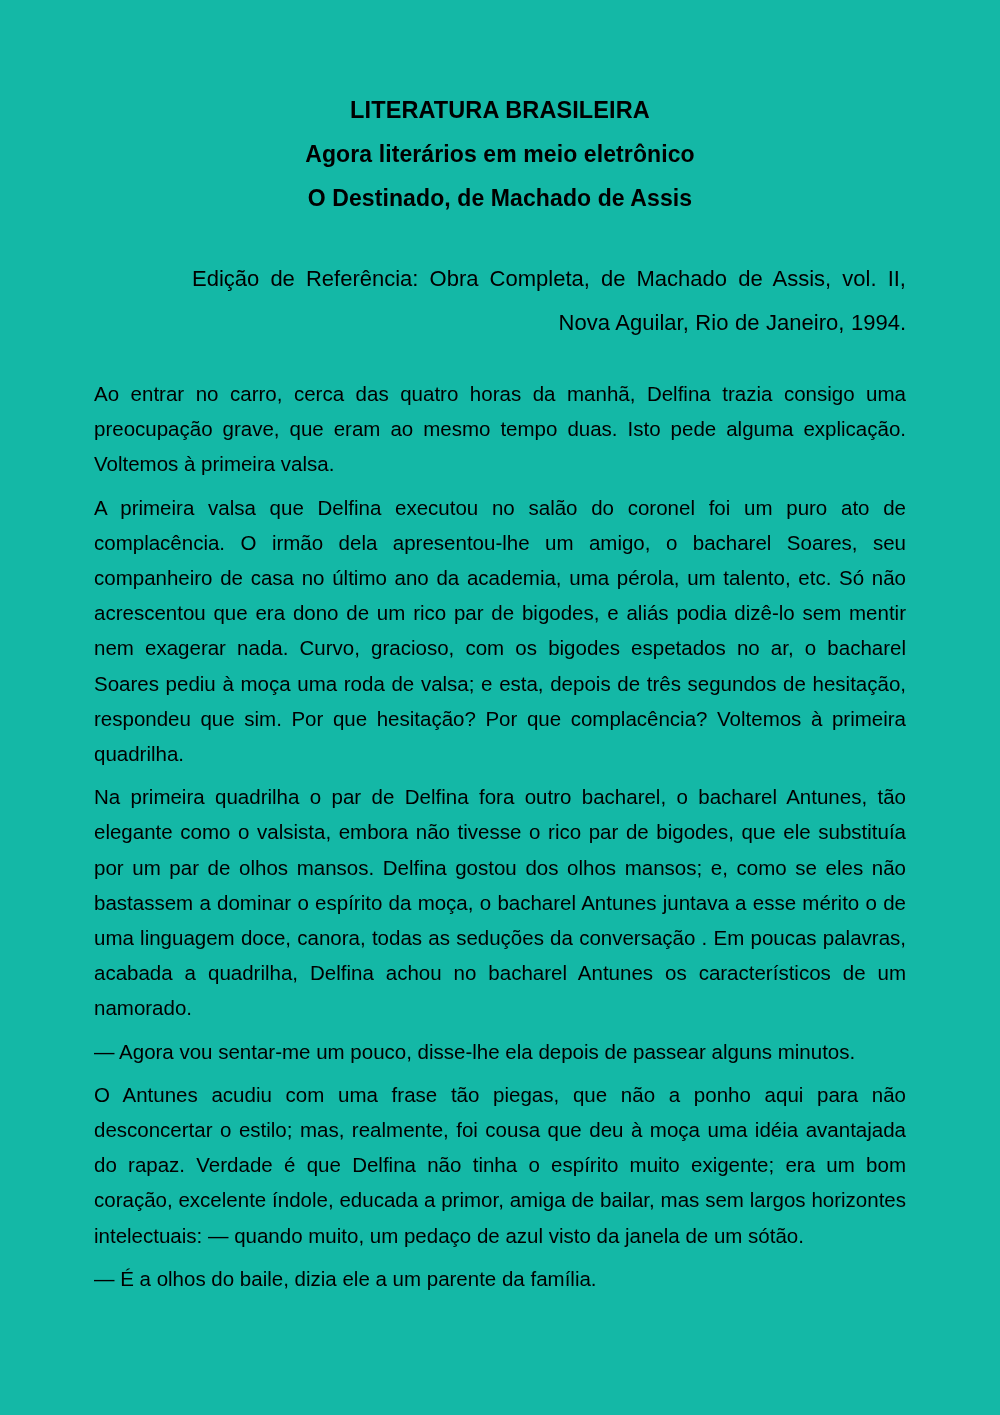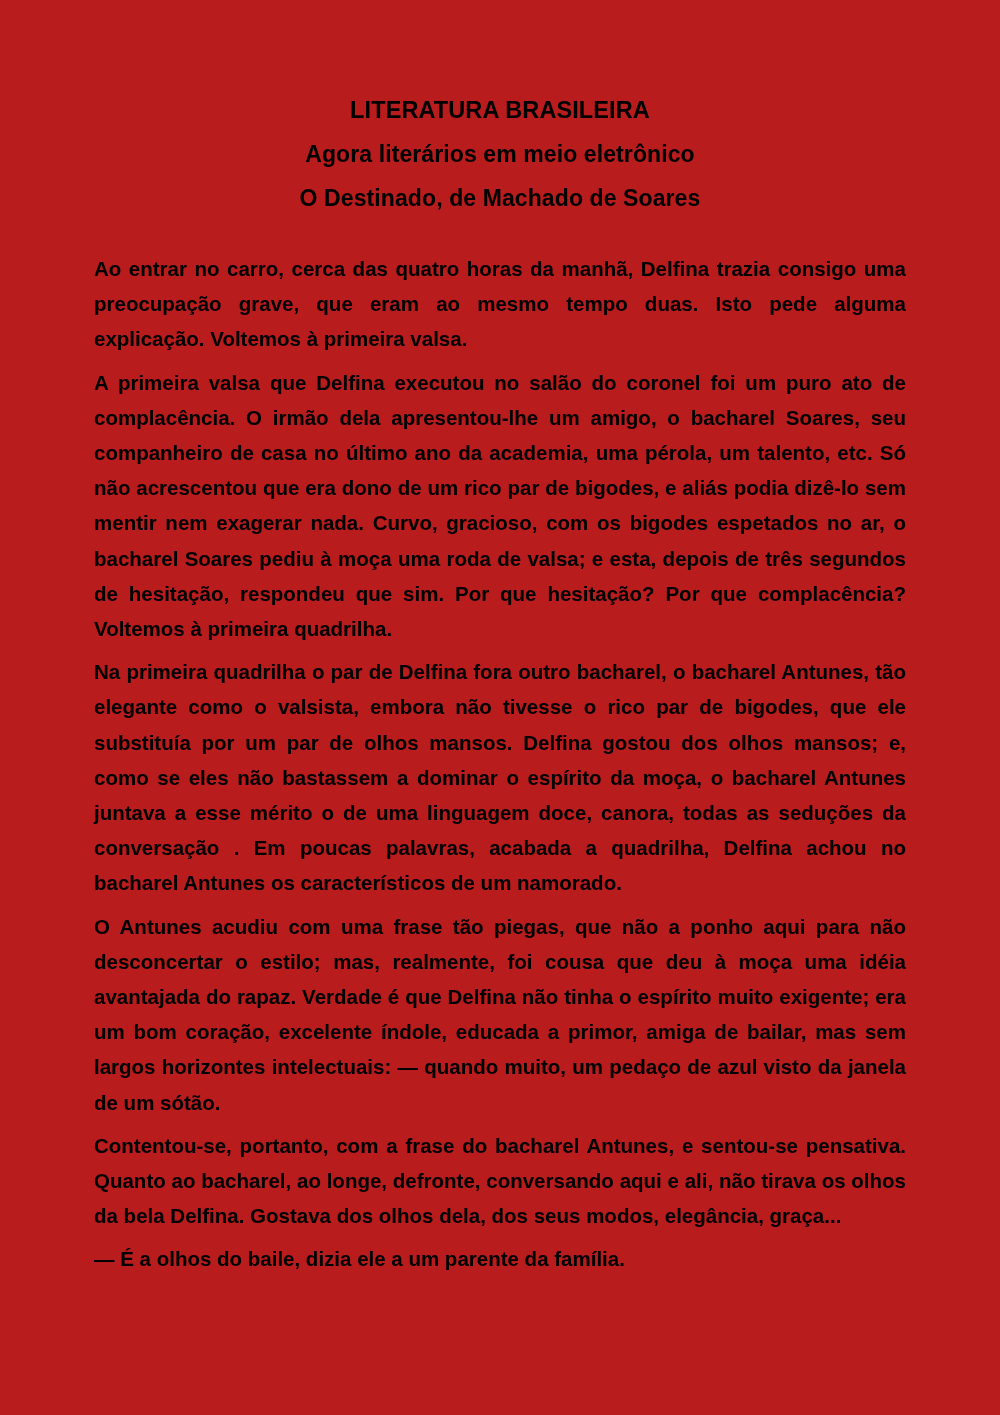--- a/index.html
+++ b/index.html
@@ -13,21 +13,21 @@
     height: 1415px;
     font-family: "Liberation Sans", sans-serif;
     color: #000000;
     -webkit-font-smoothing: antialiased;
   }
 
   .page {
     position: relative;
     width: 1000px;
     height: 1415px;
-    background: #b91c1c;
+    background: #14b8a6;
     box-sizing: border-box;
     padding: 0;
     overflow: hidden;
   }
 
   
   .heading {
     margin: 0;
     padding-top: 88px;
     text-align: center;
@@ -56,21 +56,20 @@
     line-height: 44px;
     word-spacing: 0.5px;
   }
 
   
   .body-text {
     width: 812px;
     margin: 0 auto;
     margin-top: 31px;
     box-sizing: border-box;
-    font-weight: bold;
   }
   .para {
     margin: 0;
     font-size: 20.5px;
     line-height: 35.2px;
     text-align: justify;
     text-align-last: left;
     word-spacing: 0px;
   }
   
@@ -78,26 +77,27 @@
   .para + .para { margin-top: 8px; }
 </style>
 </head>
 <body>
 
 <div class="page">
 
   <header class="heading">
     <div class="heading-line h-main">LITERATURA BRASILEIRA</div>
     <div class="heading-line">Agora literários em meio eletrônico</div>
-    <div class="heading-line">O Destinado, de Machado de Soares</div>
+    <div class="heading-line">O Destinado, de Machado de Assis</div>
   </header>
 
+  <section class="reference">Edição de Referência: Obra Completa, de Machado de Assis, vol. II, Nova Aguilar, Rio de Janeiro, 1994.</section>
 
   <main class="body-text">
     <p class="para">Ao entrar no carro, cerca das quatro horas da manhã, Delfina trazia consigo uma preocupação grave, que eram ao mesmo tempo duas. Isto pede alguma explicação. Voltemos à primeira valsa.</p>
     <p class="para">A primeira valsa que Delfina executou no salão do coronel foi um puro ato de complacência. O irmão dela apresentou-lhe um amigo, o bacharel Soares, seu companheiro de casa no último ano da academia, uma pérola, um talento, etc. Só não acrescentou que era dono de um rico par de bigodes, e aliás podia dizê-lo sem mentir nem exagerar nada. Curvo, gracioso, com os bigodes espetados no ar, o bacharel Soares pediu à moça uma roda de valsa; e esta, depois de três segundos de hesitação, respondeu que sim. Por que hesitação? Por que complacência? Voltemos à primeira quadrilha.</p>
     <p class="para">Na primeira quadrilha o par de Delfina fora outro bacharel, o bacharel Antunes, tão elegante como o valsista, embora não tivesse o rico par de bigodes, que ele substituía por um par de olhos mansos. Delfina gostou dos olhos mansos; e, como se eles não bastassem a dominar o espírito da moça, o bacharel Antunes juntava a esse mérito o de uma linguagem doce, canora, todas as seduções da conversação . Em poucas palavras, acabada a quadrilha, Delfina achou no bacharel Antunes os característicos de um namorado.</p>
+    <p class="para">— Agora vou sentar-me um pouco, disse-lhe ela depois de passear alguns minutos.</p>
     <p class="para">O Antunes acudiu com uma frase tão piegas, que não a ponho aqui para não desconcertar o estilo; mas, realmente, foi cousa que deu à moça uma idéia avantajada do rapaz. Verdade é que Delfina não tinha o espírito muito exigente; era um bom coração, excelente índole, educada a primor, amiga de bailar, mas sem largos horizontes intelectuais: — quando muito, um pedaço de azul visto da janela de um sótão.</p>
-    <p class="para">Contentou-se, portanto, com a frase do bacharel Antunes, e sentou-se pensativa. Quanto ao bacharel, ao longe, defronte, conversando aqui e ali, não tirava os olhos da bela Delfina. Gostava dos olhos dela, dos seus modos, elegância, graça...</p>
     <p class="para">— É a olhos do baile, dizia ele a um parente da família.</p>
   </main>
 
 </div>
 
 </body></html>

